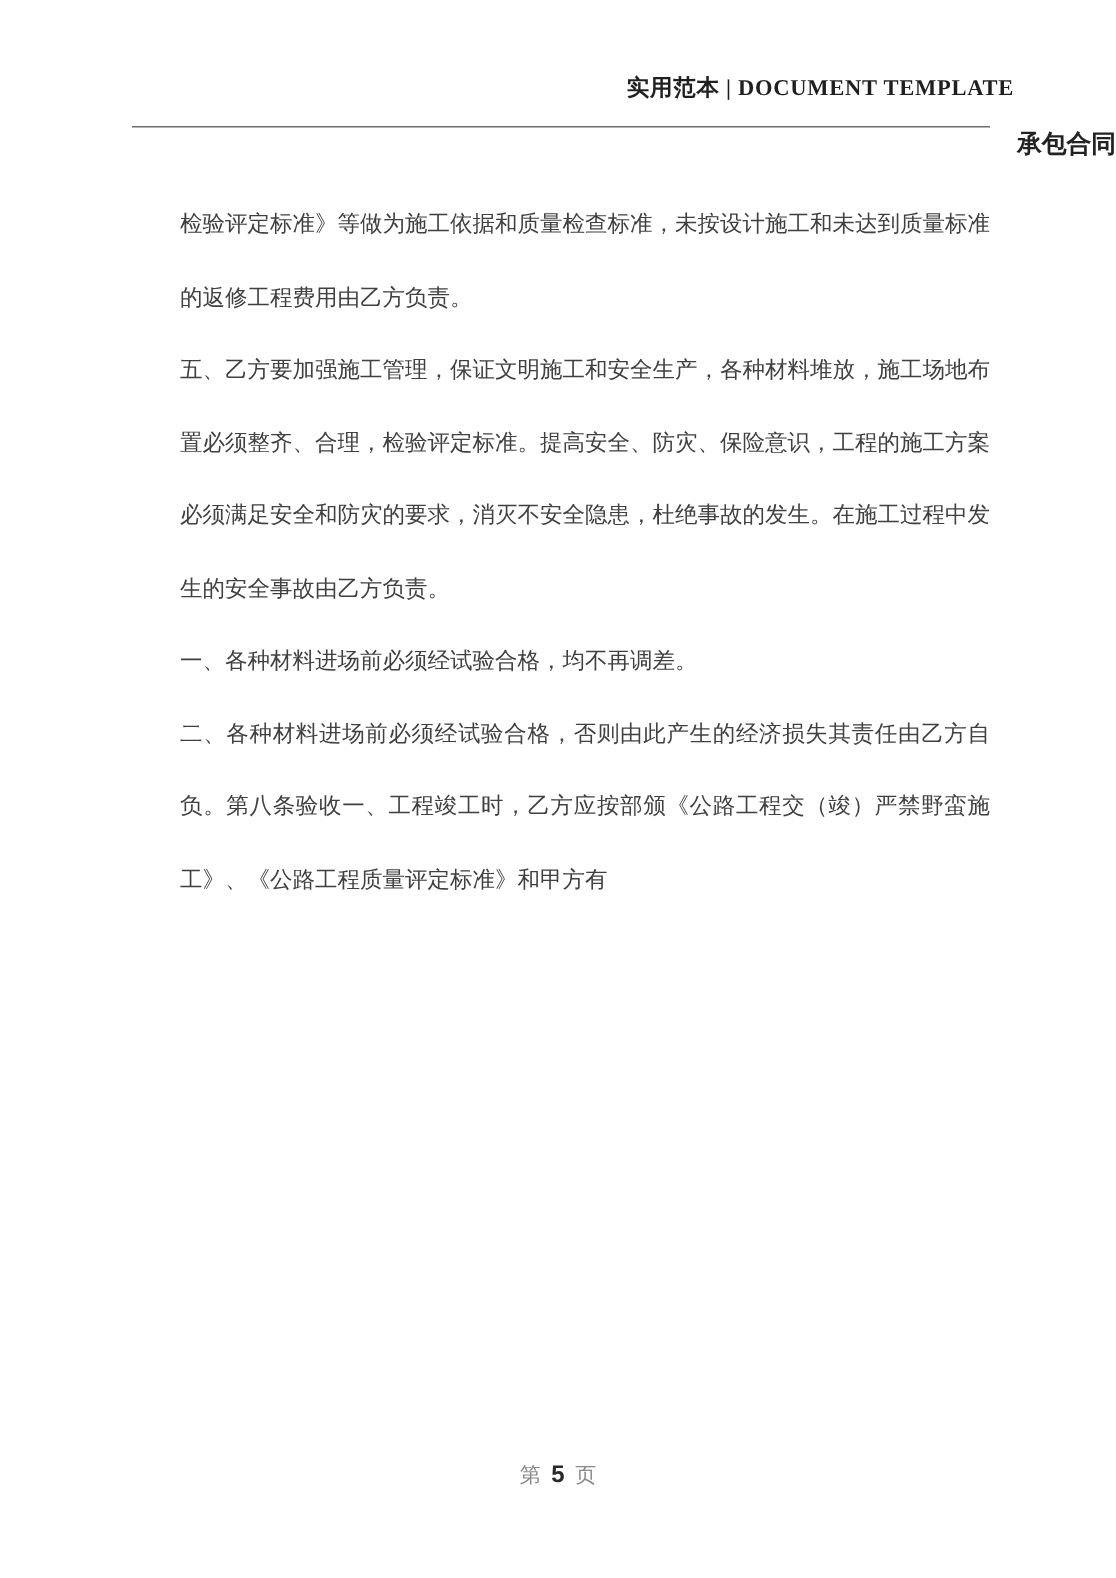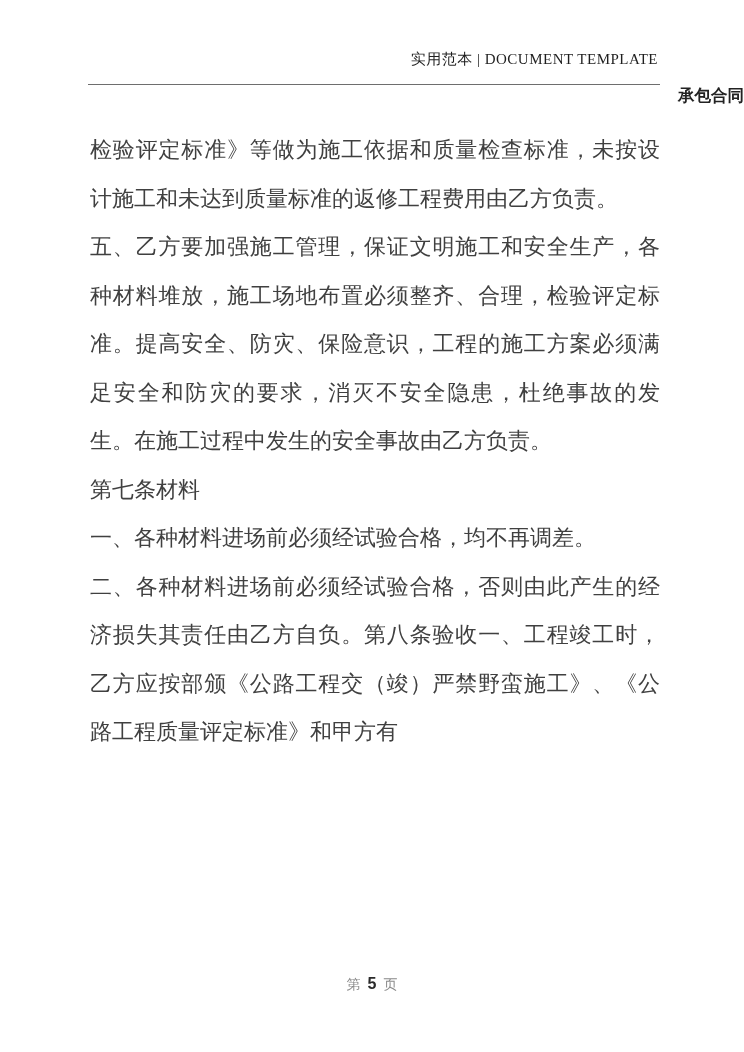--- a/index.html
+++ b/index.html
@@ -15,45 +15,45 @@
     background: #ffffff;
     overflow: hidden;
     font-family: "Liberation Serif", "DejaVu Serif", serif;
   }
   
   .header {
     padding-top: 50px;
   }
   .brand {
     text-align: right;
-    padding-right: 86px;
+    padding-right: 68px;
     font-size: 15px;
-    font-weight: normal;
+    font-weight: bold;
     color: #1f1f1f;
     letter-spacing: 0.5px;
     line-height: 18px;
   }
   .header-rule {
     border: 0;
     border-top: 1.5px solid #6e6e6e;
     margin: 16px 84px 0 88px;
     height: 0;
   }
   .doc-type {
     text-align: right;
     font-size: 16.5px;
     font-weight: bold;
     color: #222222;
     line-height: 20px;
     margin-top: 1px;
   }
   
   .doc-body {
-    margin: 20px 84px 0 90px;
-    font-size: 22px;
+    margin: 20px 84px 0 120px;
+    font-size: 15px;
     line-height: 48.5px;
     color: #404040;
     text-align: justify;
     text-justify: inter-ideograph;
   }
   .doc-body p {
     margin: 0;
     padding: 0;
   }
   
@@ -84,21 +84,20 @@
 
   <div class="header">
     <div class="brand">实用范本 | DOCUMENT TEMPLATE</div>
     <hr class="header-rule">
     <div class="doc-type">承包合同</div>
   </div>
 
   <div class="doc-body">
     <p>检验评定标准》等做为施工依据和质量检查标准，未按设计施工和未达到质量标准的返修工程费用由乙方负责。</p>
     <p>五、乙方要加强施工管理，保证文明施工和安全生产，各种材料堆放，施工场地布置必须整齐、合理，检验评定标准。提高安全、防灾、保险意识，工程的施工方案必须满足安全和防灾的要求，消灭不安全隐患，杜绝事故的发生。在施工过程中发生的安全事故由乙方负责。</p>
-    <p>第七条材料</p>
     <p>一、各种材料进场前必须经试验合格，均不再调差。</p>
     <p>二、各种材料进场前必须经试验合格，否则由此产生的经济损失其责任由乙方自负。第八条验收一、工程竣工时，乙方应按部颁《公路工程交（竣）严禁野蛮施工》、《公路工程质量评定标准》和甲方有</p>
   </div>
 
   <div class="footer">
     <span>第</span><span class="page-num">5</span><span>页</span>
   </div>
 
 </div>
 

